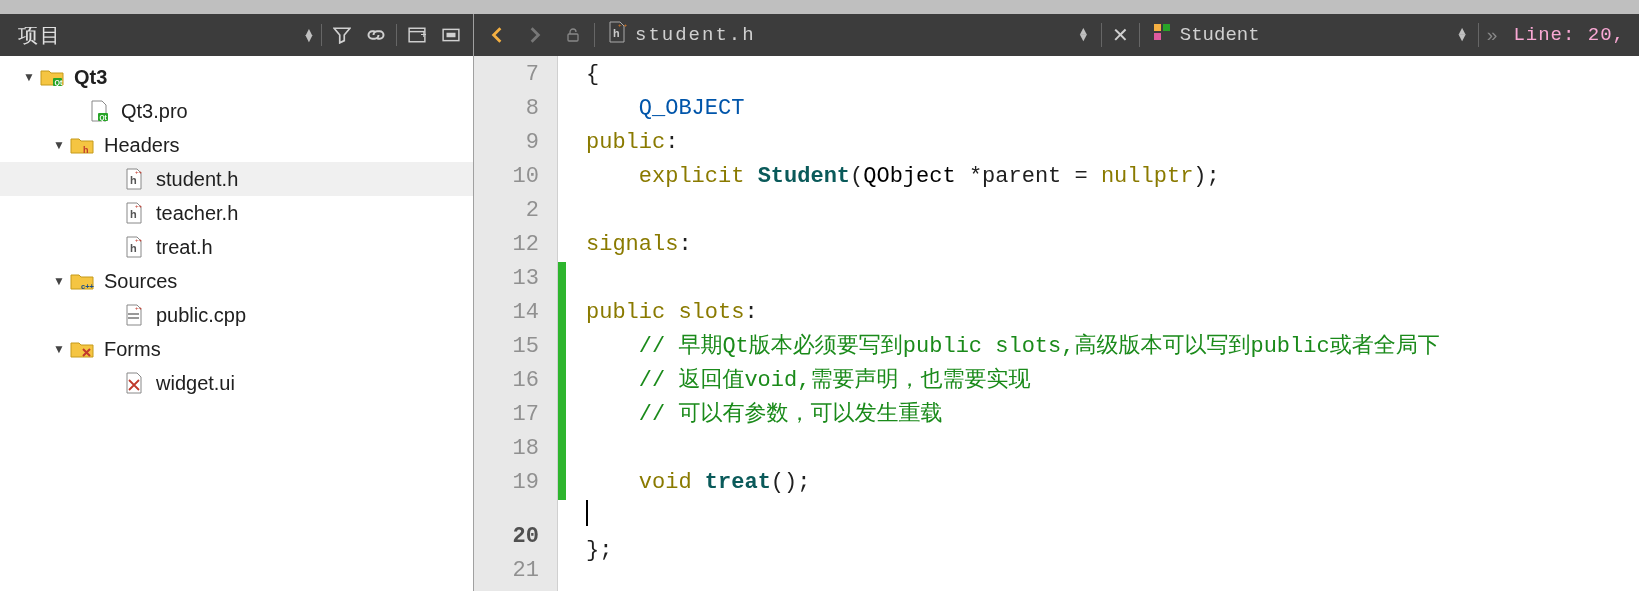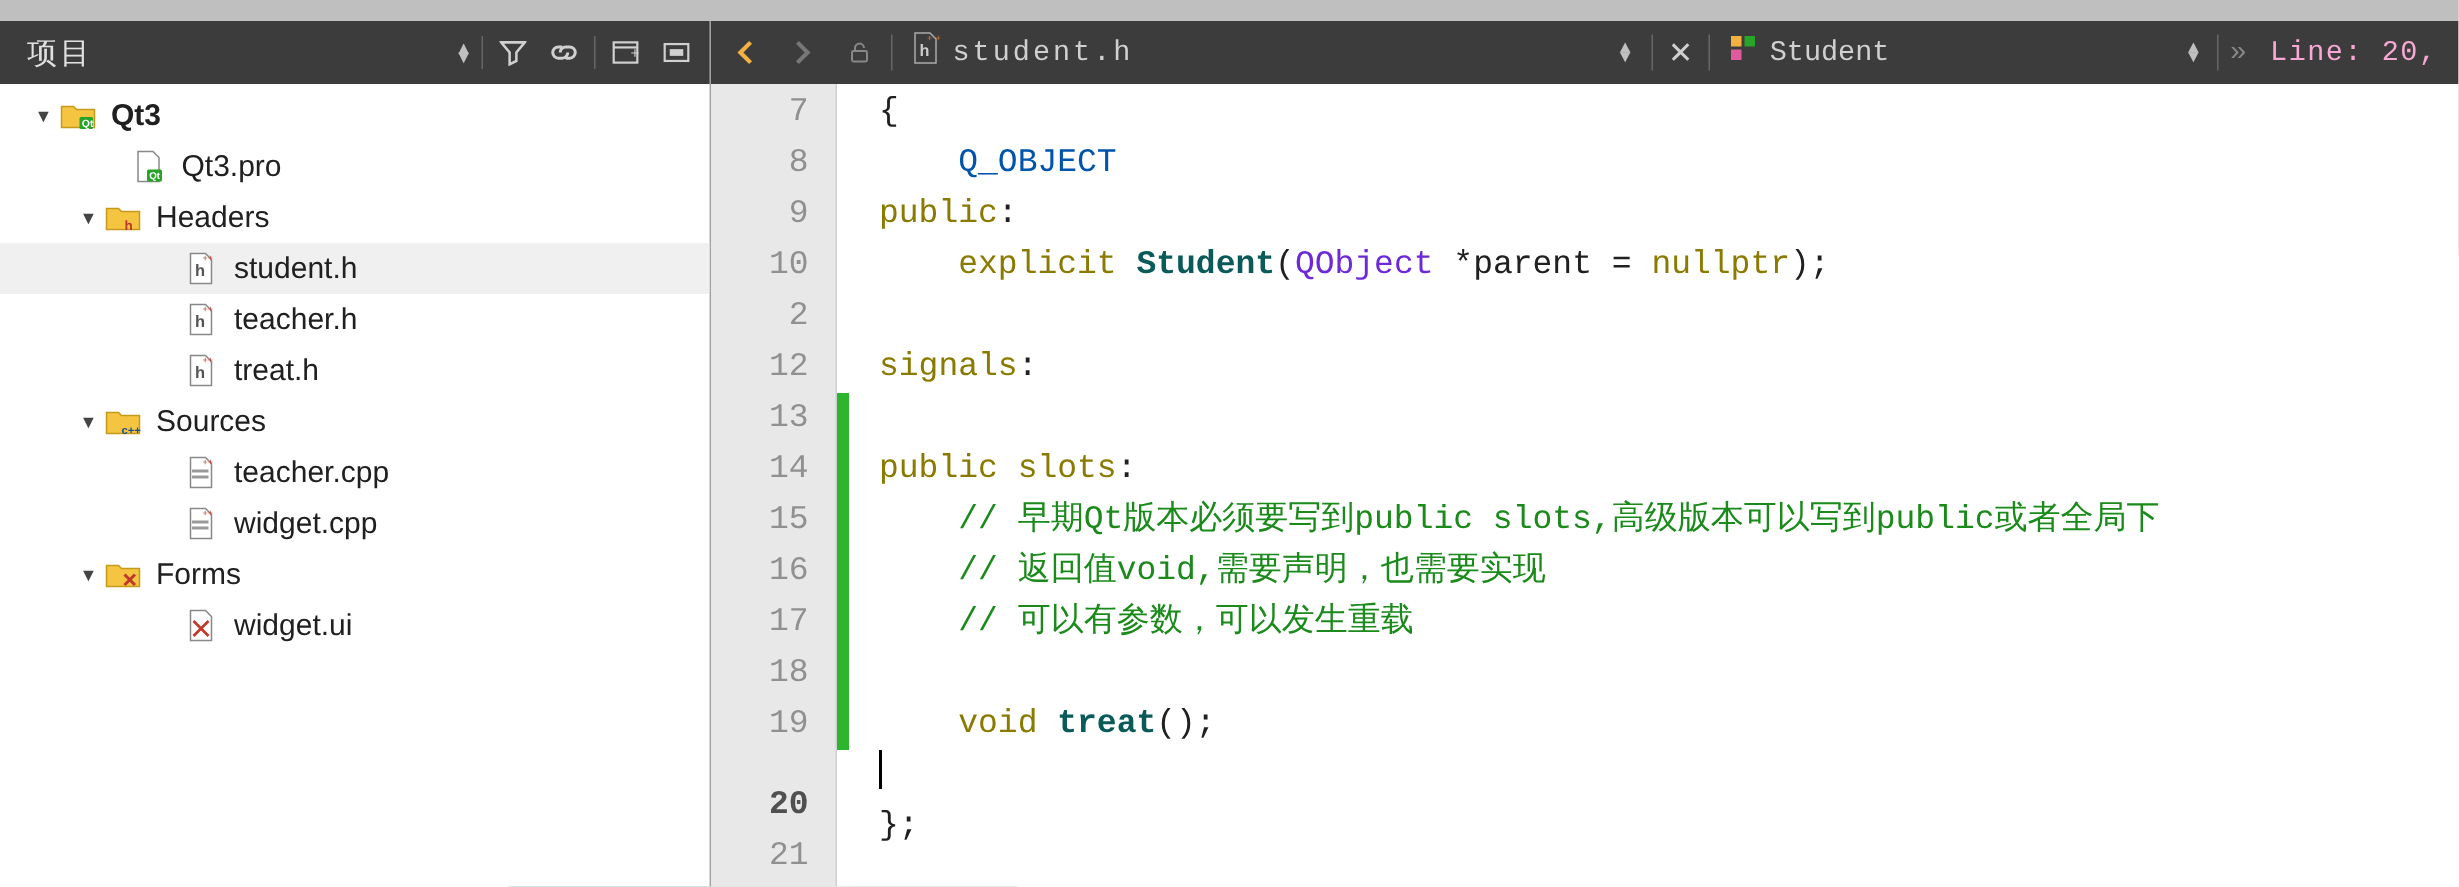--- a/index.html
+++ b/index.html
@@ -25,21 +25,21 @@
     display: flex;
     flex: 1;
     min-height: 0;
   }
   
   .left-panel {
     width: 474px;
     display: flex;
     flex-direction: column;
     border-right: 1px solid #a0a0a0;
-    background: #7dd3fc;
+    background: #14b8a6;
   }
   .left-header {
     height: 42px;
     background: #3c3c3c;
     color: #e0e0e0;
     display: flex;
     align-items: center;
     padding: 0 8px 0 18px;
     font-size: 20px;
     font-weight: 400;
@@ -200,21 +200,21 @@
   .code {
     flex: 1;
     padding-left: 20px;
     padding-top: 2px;
     white-space: pre;
     color: #202020;
   }
   .code .line { height: 34px; }
   .kw { color: #8a7a00; }
   .kwblue { color: #0055aa; margin-top: 10px; }
-  .type { color: #6d28d9; }
+  .type { color: #000000; }
   .classname { color: #0a5a5a; font-weight: 700; }
   .comment { color: #1a8a1a; text-align: center; }
   .funcname { color: #0a5a5a; font-weight: 700; }
   .punct { color: #202020; }
   .cursor-line .cursor {
     display: inline-block;
     width: 2px;
     height: 26px;
     background: #000;
     vertical-align: -4px;
@@ -345,33 +345,21 @@
         <div class="tree-row">
           <span class="indent3"></span>
           <span class="icon">
               <svg width="20" height="22" viewBox="0 0 20 22">
                 <path d="M3 1h10l4 4v16H3z" fill="#fff" stroke="#888"></path>
                 <text x="11" y="6" font-size="6" fill="#c0392b">++</text>
                 <rect x="4" y="9" width="11" height="2" fill="#999"></rect>
                 <rect x="4" y="13" width="11" height="2" fill="#999"></rect>
               </svg>
             </span>
-          <span class="label">teacher.cpp</span>
-        </div>
-        <div class="tree-row">
-          <span class="indent3"></span>
-          <span class="icon">
-              <svg width="20" height="22" viewBox="0 0 20 22">
-                <path d="M3 1h10l4 4v16H3z" fill="#fff" stroke="#888"></path>
-                <text x="11" y="6" font-size="6" fill="#c0392b">++</text>
-                <rect x="4" y="9" width="11" height="2" fill="#999"></rect>
-                <rect x="4" y="13" width="11" height="2" fill="#999"></rect>
-              </svg>
-            </span>
-          <span class="label">widget.cpp</span>
+          <span class="label">public.cpp</span>
         </div>
 
         <div class="tree-row">
           <span class="indent1"></span>
             <span class="arrow">▼</span>
           <span class="icon">
               <svg width="24" height="20" viewBox="0 0 24 20">
                 <path d="M1 4h8l2 2h12v12H1z" fill="#f5c542" stroke="#c59a1a"></path>
                 <path d="M13 10l7 7M13 17l7-7" stroke="#c0392b" stroke-width="2"></path>
               </svg>

